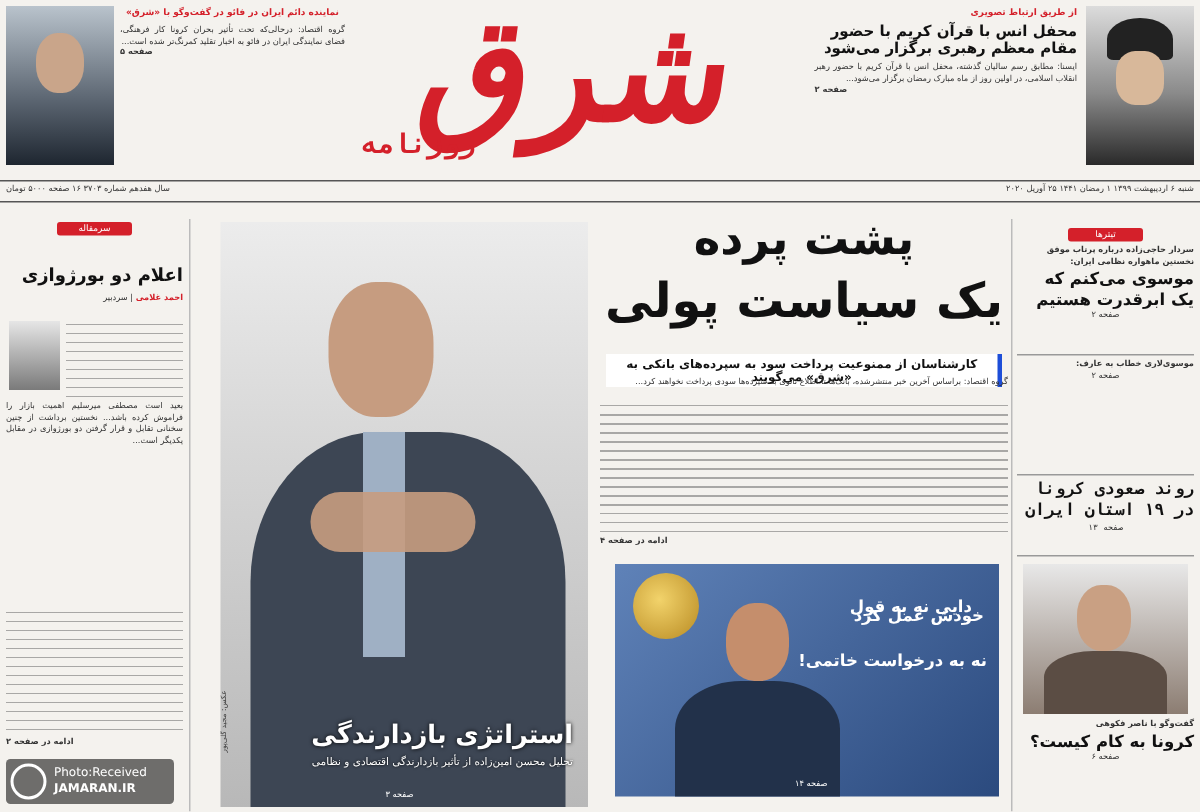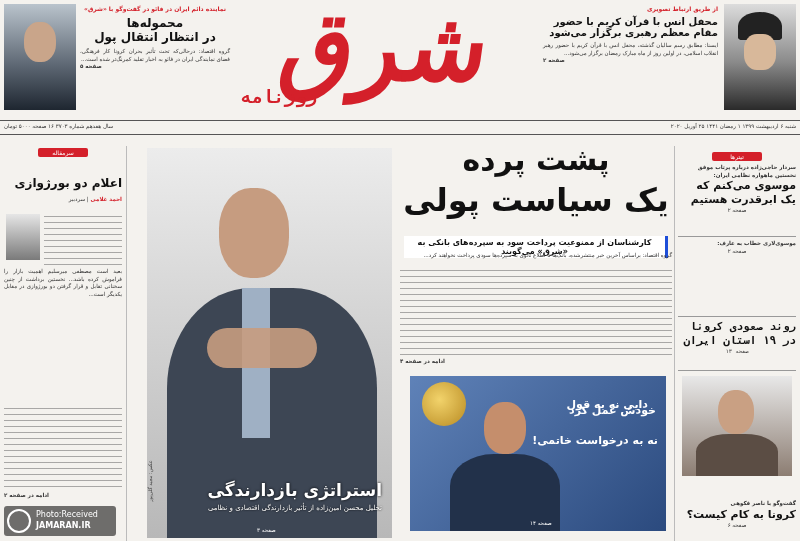--- a/index.html
+++ b/index.html
@@ -17,22 +17,20 @@
 </style>
 </head>
 <body>
 
 <div class="abs" style="left:0;top:0;width:800px;height:140px;">
   <div class="abs photo" style="left:4px;top:4px;width:72px;height:106px;background:linear-gradient(180deg,#b9c3cc 0%,#5a6470 60%,#1e2630 100%);">
     <div class="abs" style="left:20px;top:18px;width:32px;height:40px;border-radius:45%;background:#c9a58a"></div>
   </div>
   <div class="abs" style="left:80px;top:4px;width:150px;height:110px;">
     <div class="small red bold" style="font-size:6px;text-align:center">نماینده دائم ایران در فائو در گفت‌وگو با «شرق»</div>
-    <div class="bold" style="font-size:12px;text-align:center;margin-top:3px">محموله‌ها</div>
-    <div class="bold" style="font-size:12px;text-align:center">در انتظار انتقال پول</div>
     <div class="tiny" style="margin-top:4px;text-align:justify">گروه اقتصاد: درحالی‌که تحت تأثیر بحران کرونا کار فرهنگی، فضای نمایندگی ایران در فائو به اخبار تقلید کمرنگ‌تر شده است...</div>
     <div class="tiny bold" style="text-align:left">صفحه ۵</div>
   </div>
 
   <div class="abs" style="left:235px;top:0;width:300px;height:118px;">
     <div class="abs red bold" style="left:0;top:-12px;width:300px;text-align:center;font-family:'DejaVu Serif',serif;font-size:96px;line-height:118px;transform:skewX(-8deg)">شرق</div>
     <div class="abs red bold" style="left:6px;top:86px;font-family:Liberation Mono, monospace;font-size:18px">روزنامه</div>
   </div>
 
   <div class="abs" style="left:543px;top:4px;width:175px;height:110px;">
@@ -117,21 +115,21 @@
   <div class="abs" style="left:0;top:172px;width:118px;font-family:Liberation Mono, monospace;">
     <div class="bold" style="font-size:11px;line-height:14px;text-align:right">روند صعودی کرونا در ۱۹ استان ایران</div>
     <div class="tiny" style="text-align:center">صفحه ۱۳</div>
   </div>
   <div class="hr" style="left:0;top:222px;width:118px"></div>
 
   <div class="abs photo" style="left:4px;top:228px;width:110px;height:100px;background:linear-gradient(180deg,#e8e8e8,#8c7d72)">
     <div class="abs" style="left:36px;top:14px;width:36px;height:44px;border-radius:45%;background:#c9a083"></div>
     <div class="abs" style="left:14px;top:58px;width:82px;height:44px;border-radius:40% 40% 0 0;background:#5b4d44"></div>
   </div>
-  <div class="abs" style="left:0;top:332px;width:118px;margin-top:20px;">
+  <div class="abs" style="left:0;top:332px;width:118px;">
     <div class="tiny red bold" style="text-align:right">گفت‌وگو با ناصر فکوهی</div>
     <div class="bold" style="font-size:11px;line-height:14px;text-align:right">کرونا به کام کیست؟</div>
     <div class="tiny" style="text-align:center">صفحه ۶</div>
   </div>
 </div>
 
 <div class="abs" style="left:4px;top:506px;width:112px;height:30px;background:rgba(0,0,0,.55);border-radius:3px;direction:ltr;">
   <div class="abs" style="left:3px;top:3px;width:24px;height:24px;border-radius:50%;border:2px solid #fff"></div>
   <div class="abs" style="left:32px;top:4px;font-size:8px;color:#fff">Photo:Received</div>
   <div class="abs bold" style="left:32px;top:15px;font-size:8px;color:#fff">JAMARAN.IR</div>

